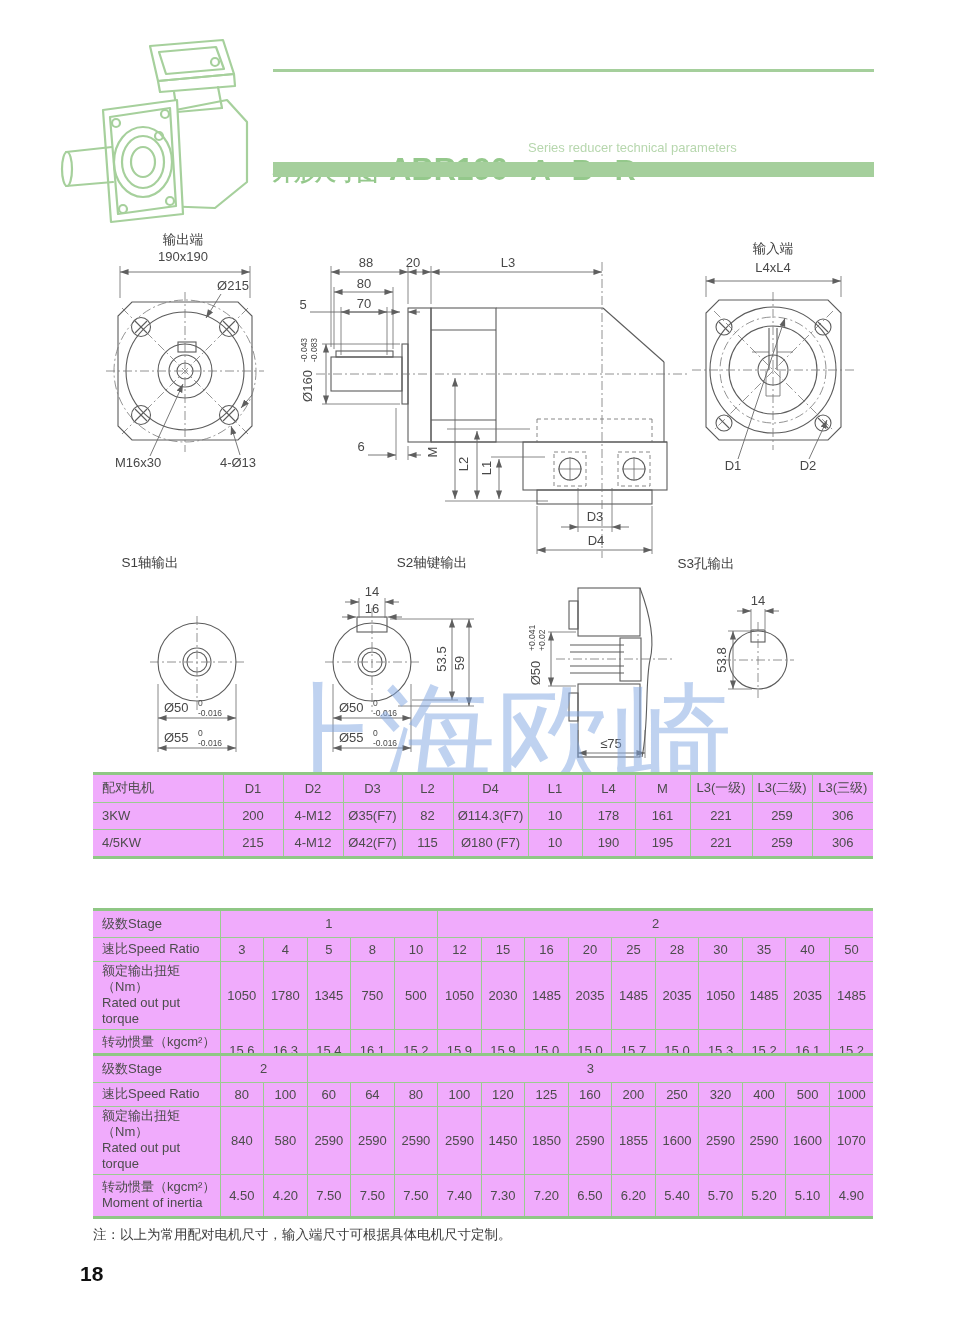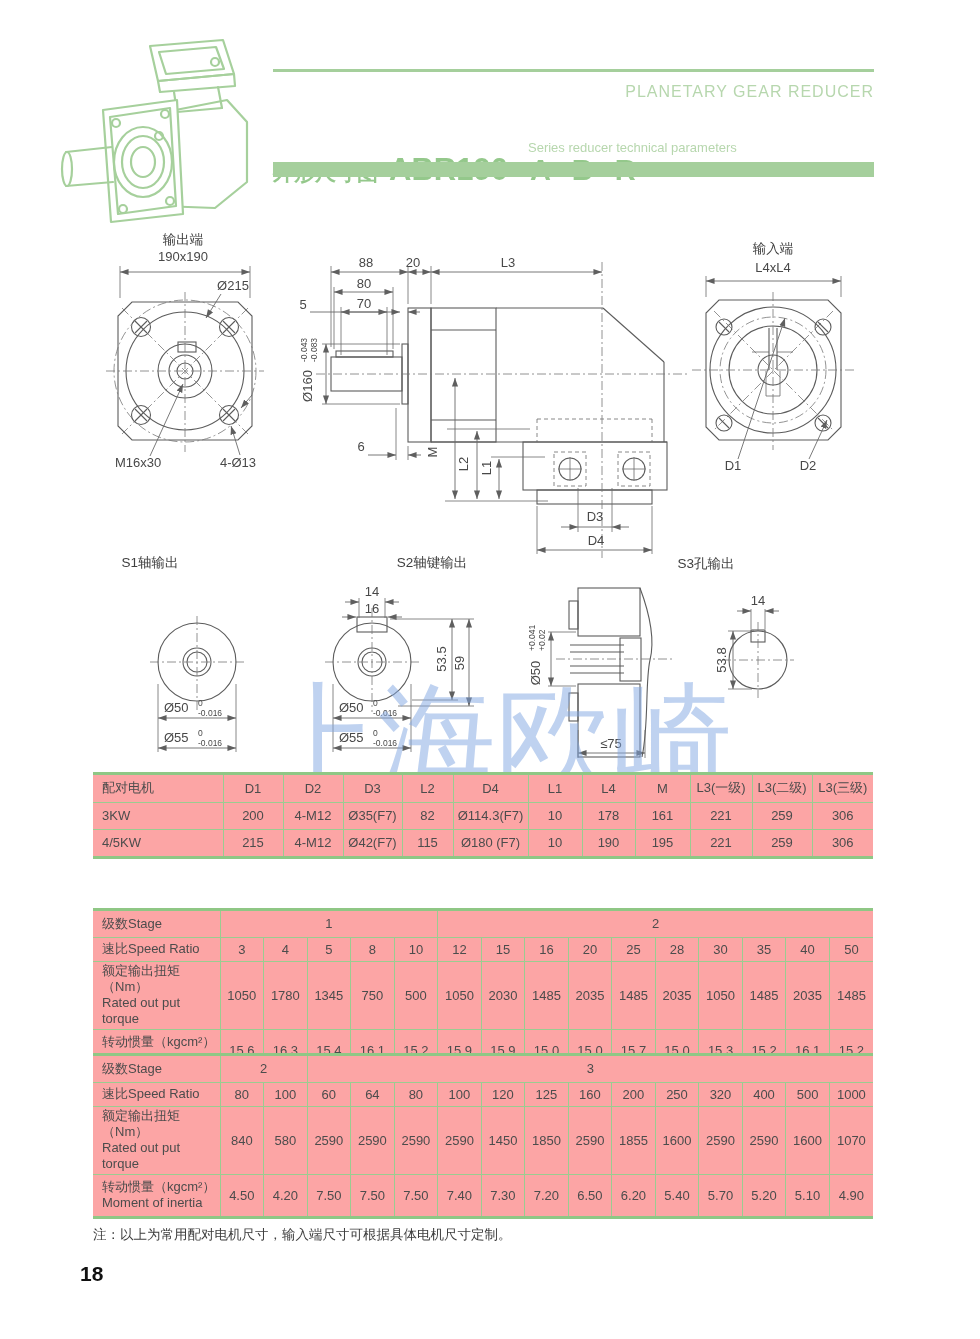--- a/index.html
+++ b/index.html
@@ -20,21 +20,21 @@
   .t-series { font-size:29px; margin-left:22px; letter-spacing:7px; }
   .sub-en { left:528px; top:140px; font-size:13px; color:#b7d7ae; }
   .greenbar { left:273px; top:162px; width:601px; height:15px; background:#a5cf9c; }
 
   
   .watermark { left:260px; top:660px; font-size:118px; font-weight:400;
                color:rgba(128,166,225,0.50); letter-spacing:0px; z-index:6;
                pointer-events:none; white-space:nowrap;text-align:right; }
 
   
-  .twrap { position:absolute; left:93px; border-top:3px solid #8fc785; border-bottom:3px solid #8fc785; background:#fca5a5; z-index:7; }
+  .twrap { position:absolute; left:93px; border-top:3px solid #8fc785; border-bottom:3px solid #8fc785; background:#f0abfc; z-index:7; }
   table.gtable { border-collapse:collapse; table-layout:fixed; width:780px; }
   table.gtable td { border:1px solid #9acc90; font-size:13px; color:#4c4c4c;
                     text-align:center; vertical-align:middle; padding:1px 2px; overflow:hidden; }
   table.gtable tr td:first-child { text-align:left; padding-left:9px; border-left:0; }
   table.gtable tr td:last-child { border-right:0; }
   table.gtable tr:first-child td { border-top:0; }
   table.gtable tr:last-child td { border-bottom:0; }
   .motor td { height:27px; }
   .c-mlabel { width:130px; }
   .c-label { width:127px; }
@@ -81,21 +81,20 @@
     <ellipse cx="88" cy="126" rx="29" ry="35"></ellipse>
     <ellipse cx="88" cy="126" rx="21" ry="26"></ellipse>
     <ellipse cx="88" cy="126" rx="12" ry="15"></ellipse>
     <circle cx="104" cy="100" r="4"></circle>
     <line x1="11" y1="116" x2="57" y2="111"></line>
     <line x1="11" y1="150" x2="58" y2="146"></line>
     <ellipse class="wfill" fill="#fff" cx="12" cy="133" rx="5" ry="17"></ellipse>
   </svg>
 
   <div class="abs topline"></div>
-  <div class="abs tagline">PLANETARY GEAR REDUCER</div>
   <div class="abs title-row">
     <span class="t-cn">外形尺寸图</span>
     <span class="t-model">ABR190</span>
     <span class="t-series">A B R</span>
   </div>
   <div class="abs sub-en">Series reducer technical parameters</div>
   <div class="abs greenbar"></div>
 
   <svg class="abs" style="left:0;top:228px;" width="980" height="548" viewBox="0 228 980 548">
     <defs>

